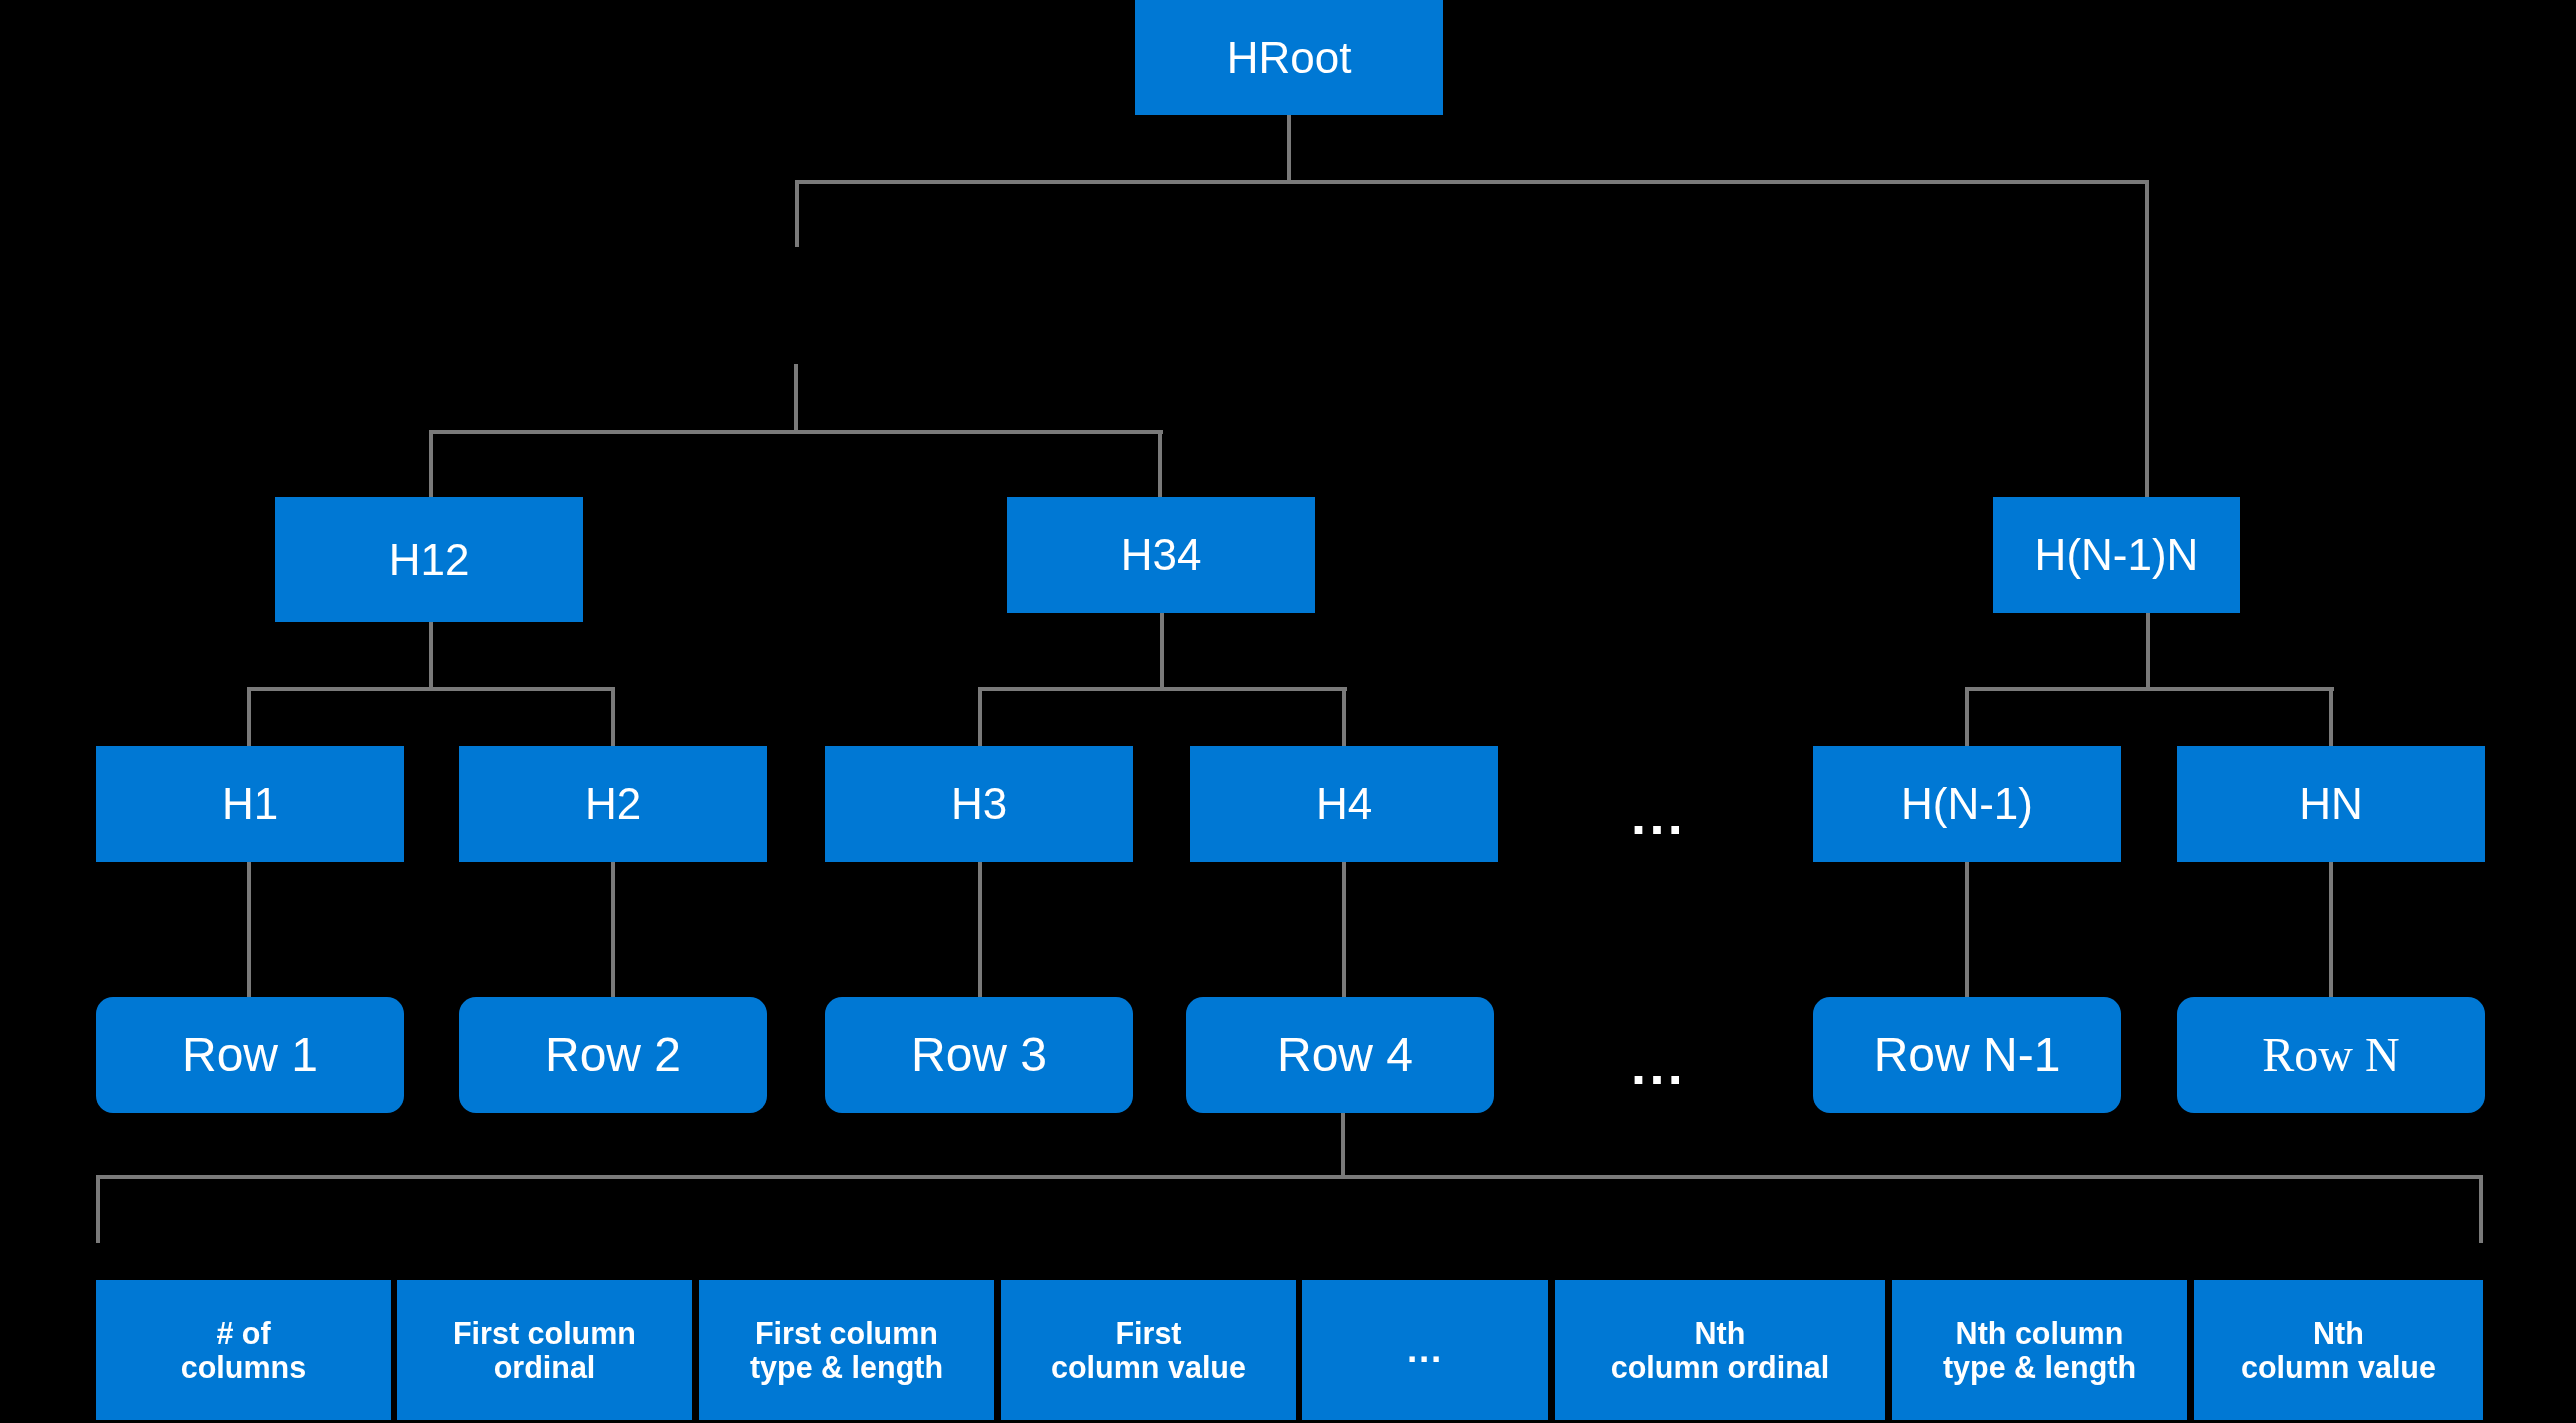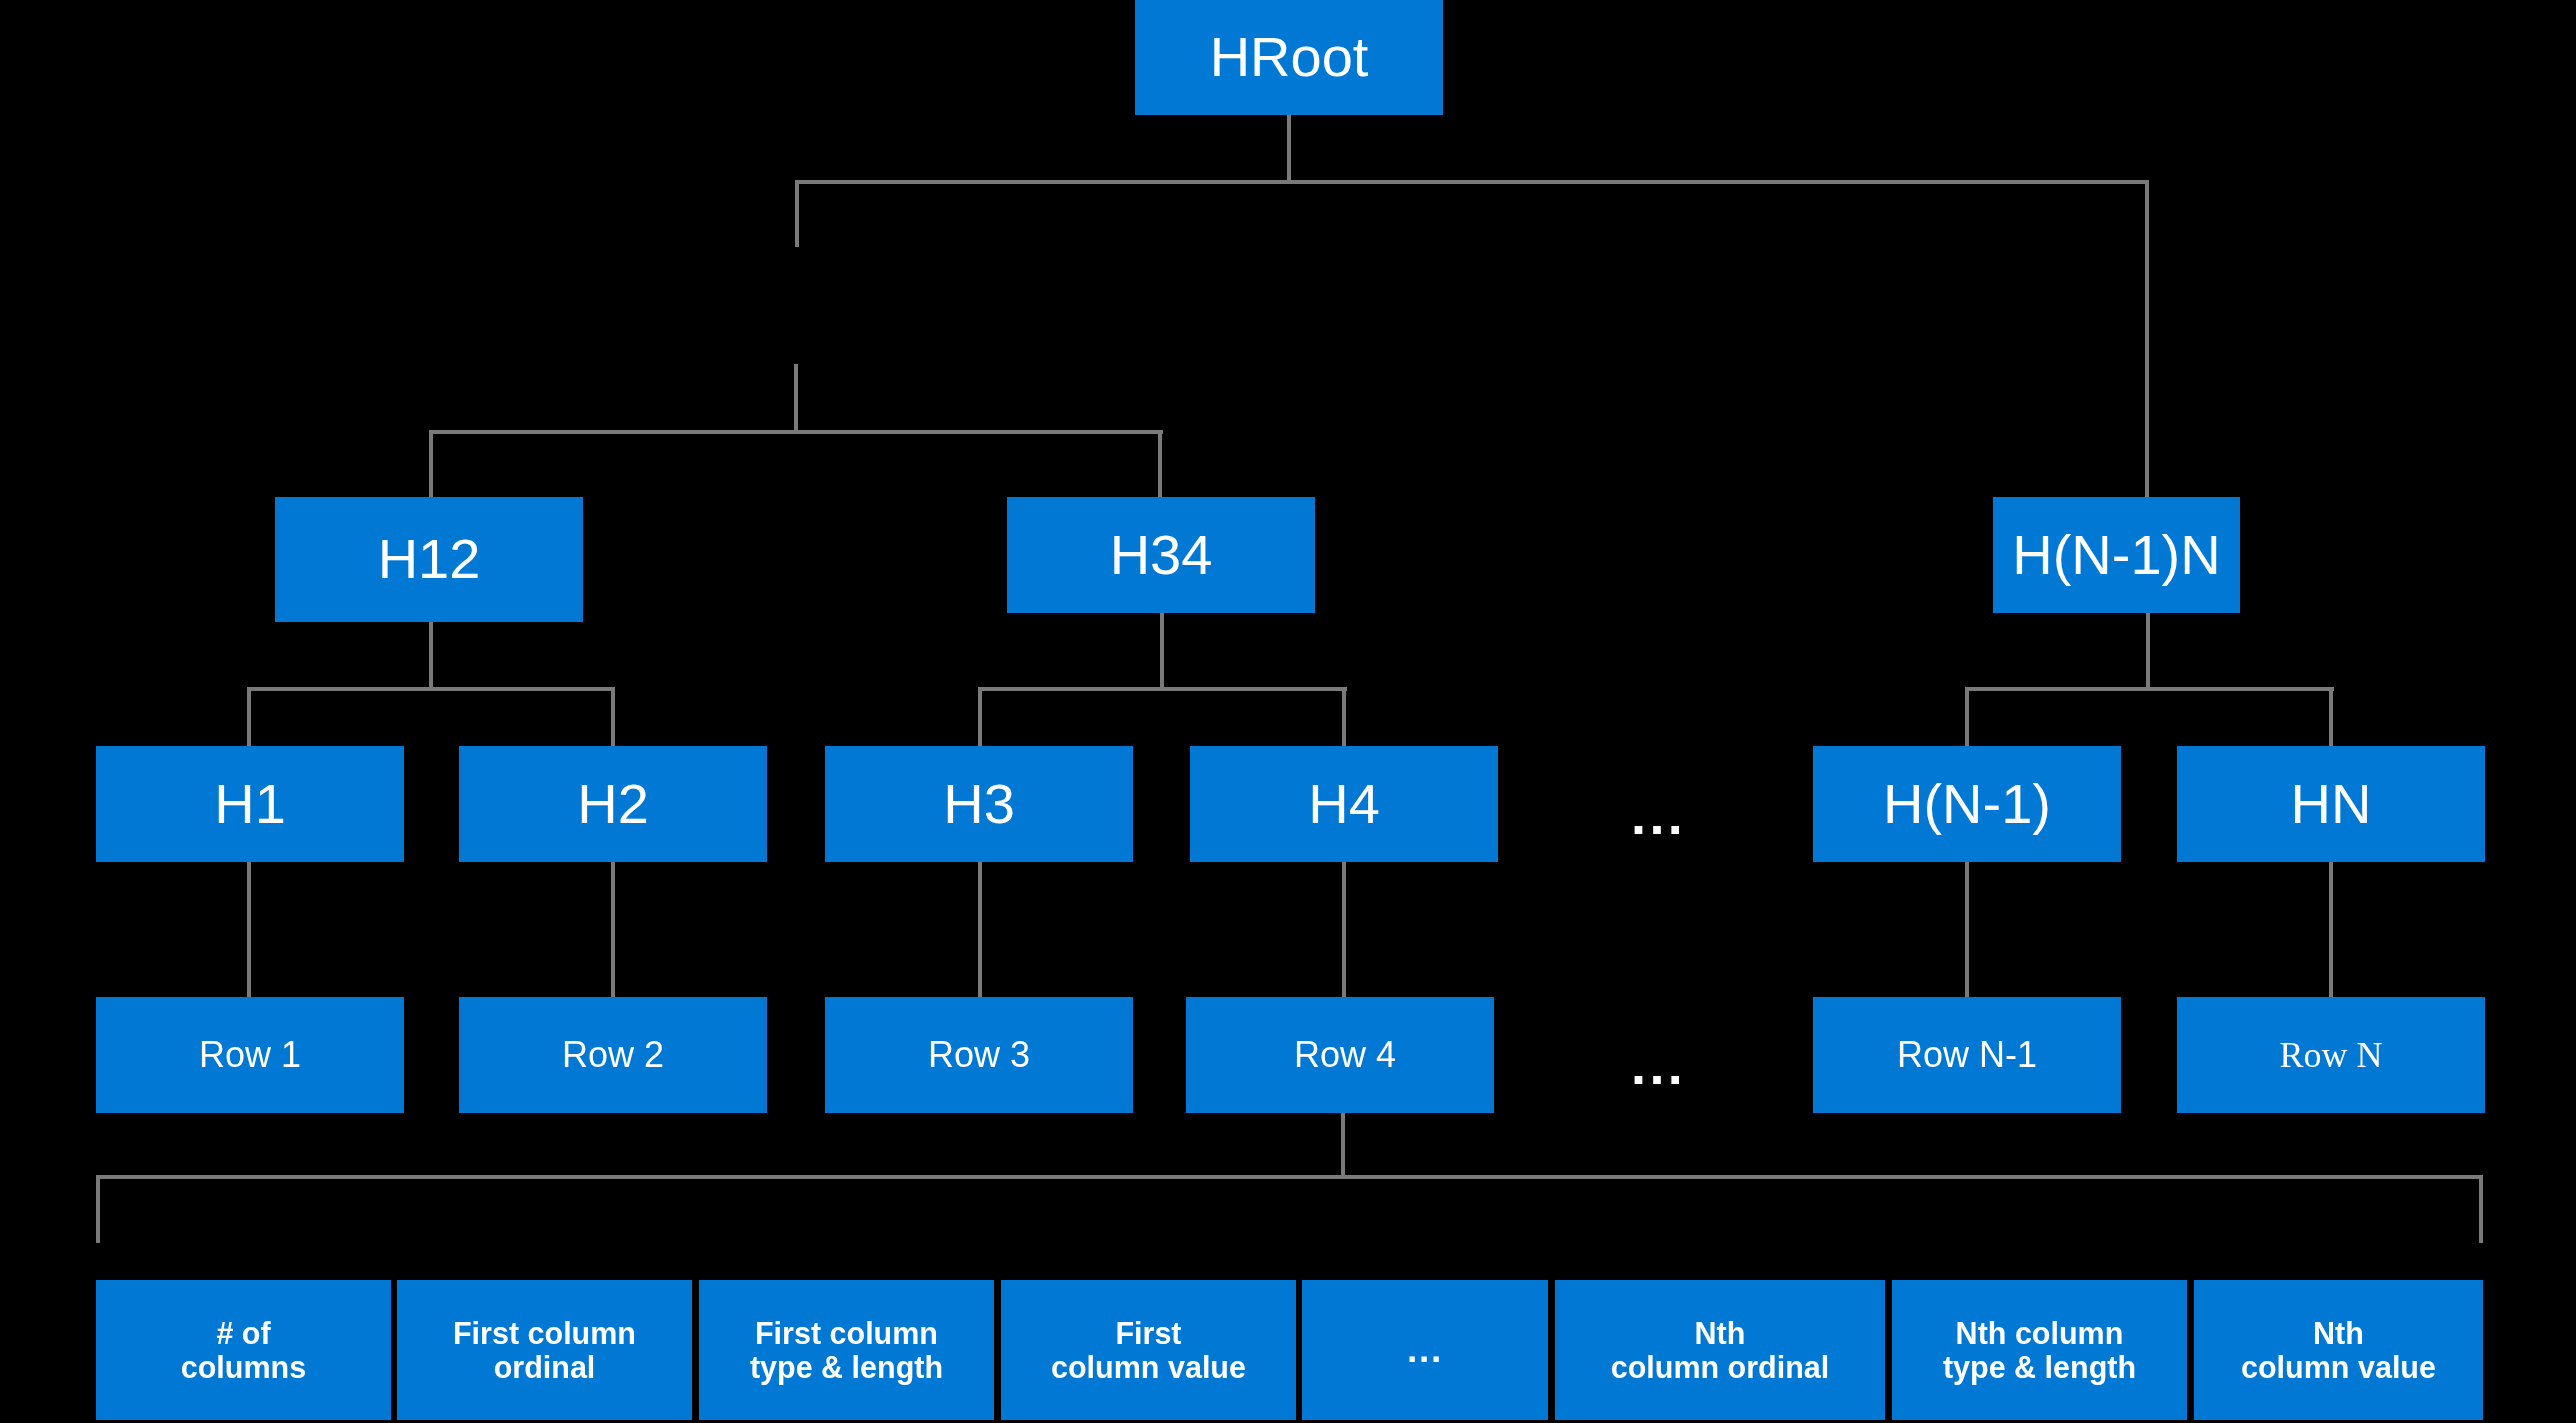--- a/index.html
+++ b/index.html
@@ -11,22 +11,22 @@
     background:#0078d4;
     color:#fff;
     display:flex;
     align-items:center;
     justify-content:center;
     text-align:center;
     font-weight:400;
     line-height:1.12;
     box-sizing:border-box;
   }
-  .lvl-node{font-size:56px;}
-  .row-node{font-size:36px;}
+  .lvl-node{font-size:44px;}
+  .row-node{font-size:48px;border-radius:17px;}
   .col-node{font-size:30.5px;font-weight:700;padding:0 6.8px;}
   .col-node.ellipsis{font-size:37px;font-weight:700;letter-spacing:1.7px;}
 
   .conn{position:absolute;background:#7a7a7a;}
   .conn.v{width:4.2px;}
   .conn.h{height:4.2px;}
 
   .dots{
     position:absolute;
     color:#fff;

